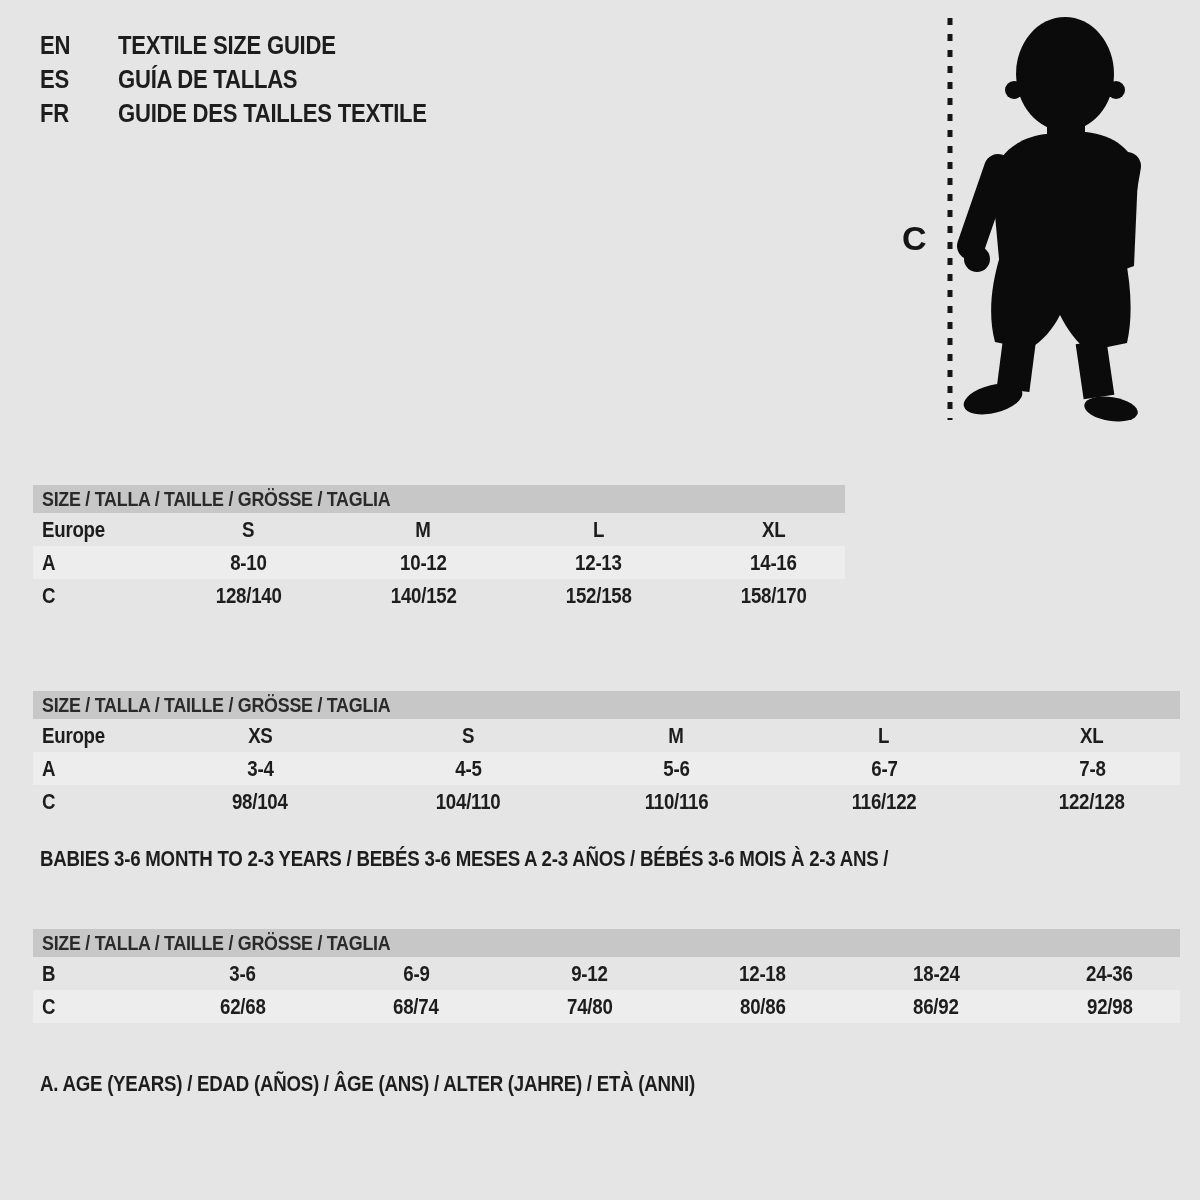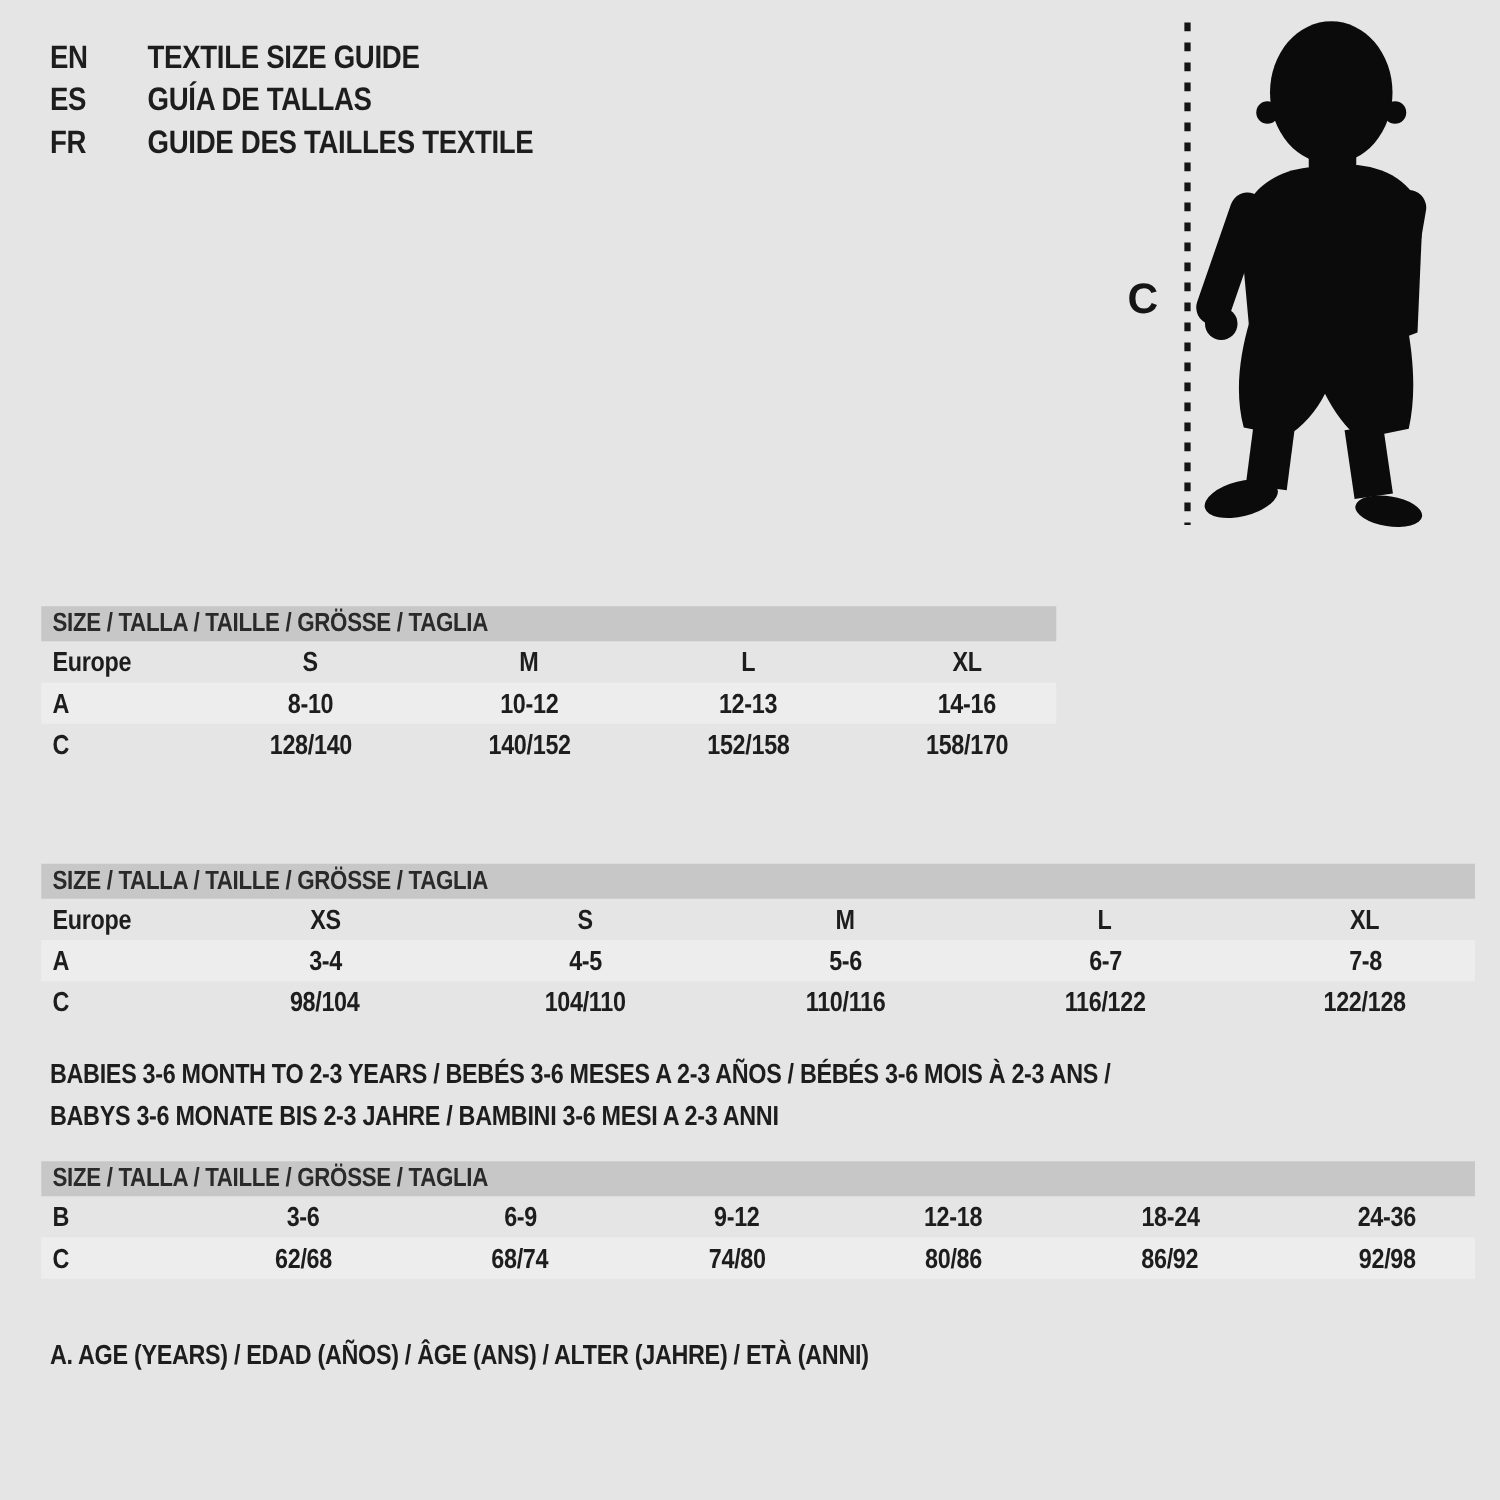--- a/index.html
+++ b/index.html
@@ -192,23 +192,20 @@
         </span>
       <span class="tcell">
           <span class="cond center">122/128</span>
         </span>
     </div>
   </div>
 
   <div class="title-line" style="top:846px;">
     <span class="cond">BABIES 3-6 MONTH TO 2-3 YEARS / BEBÉS 3-6 MESES A 2-3 AÑOS / BÉBÉS 3-6 MOIS À 2-3 ANS /</span>
   </div>
-  <div class="title-line" style="top:880px;">
-    <span class="cond">BABYS 3-6 MONATE BIS 2-3 JAHRE / BAMBINI 3-6 MESI A 2-3 ANNI</span>
-  </div>
   <div class="size-table t23" style="top:929px;">
     <div class="thead">
       <span class="cond">SIZE / TALLA / TAILLE / GRÖSSE / TAGLIA</span>
     </div>
     <div class="trow">
       <span class="tlabel"><span class="cond">B</span></span>
       <span class="tcell">
           <span class="cond center">3-6</span>
         </span>
       <span class="tcell">

